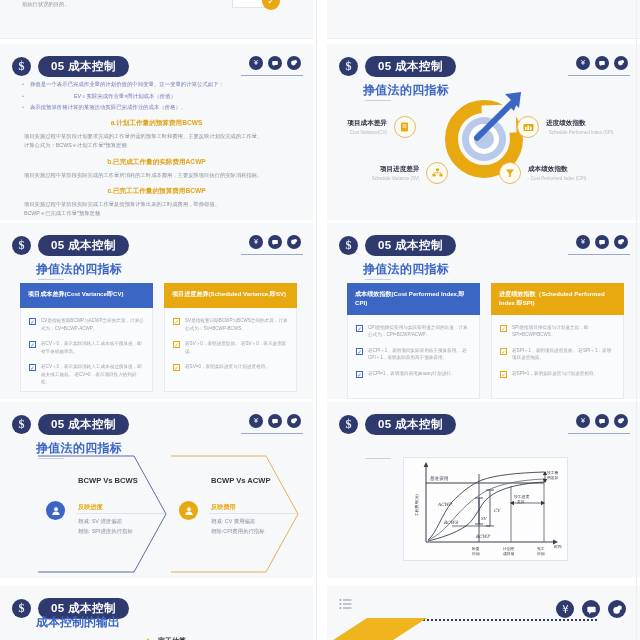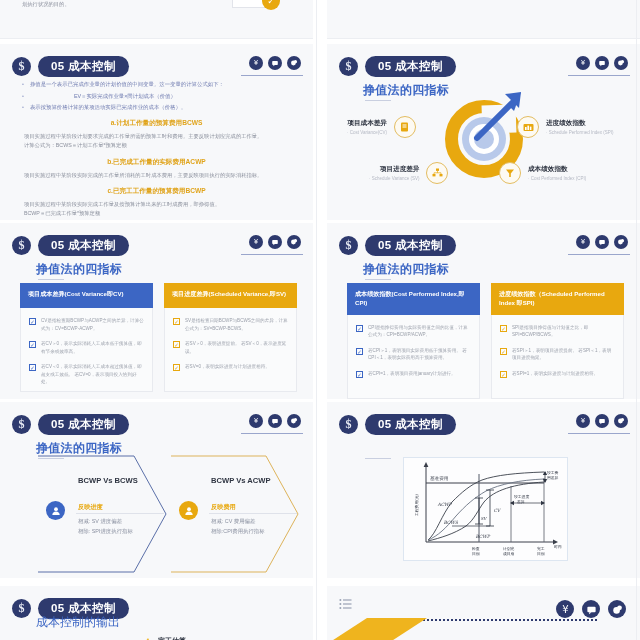--- a/index.html
+++ b/index.html
@@ -142,21 +142,21 @@
     position: absolute; left: 76px; top: 55px;
     width: 165px; height: 104px;
     background: #fdfdfe; border: 1px solid #dde6f1;
   }
   .strip-cell { position: absolute; top: -138px; width: 313px; height: 176px; background: #f7f8fa; overflow: hidden; }
 
   
   .strip-bot-cell { position: absolute; top: 586px; width: 313px; height: 176px; background: #f7f8fa; overflow: hidden; }
 
   .bot-hdr { position: absolute; left: 12px; top: 12px; display: flex; align-items: center; gap: 7px; }
-  .bot-sub { position: absolute; left: 36px; top: 28px; color: #3c66c4; font-size: 12px; font-weight: normal; }
+  .bot-sub { position: absolute; left: 36px; top: 28px; color: #3c66c4; font-size: 12px; font-weight: bold; }
 
   .list-icon { position: absolute; left: 12px; top: 10px; }
   .ic-lg { width: 18px; height: 18px; border-radius: 50%; background: #2e3a6e; color:#fff; display:flex; align-items:center; justify-content:center; }
   .dotrule { position: absolute; height: 0; border-top: 2px dotted #2e3a6e; }
 
   .vdiv { position: absolute; width: 1px; background: #eceef2; }
   .hdiv { position: absolute; height: 1px; background: #eceef2; }
 </style>
 </head>
 <body>

